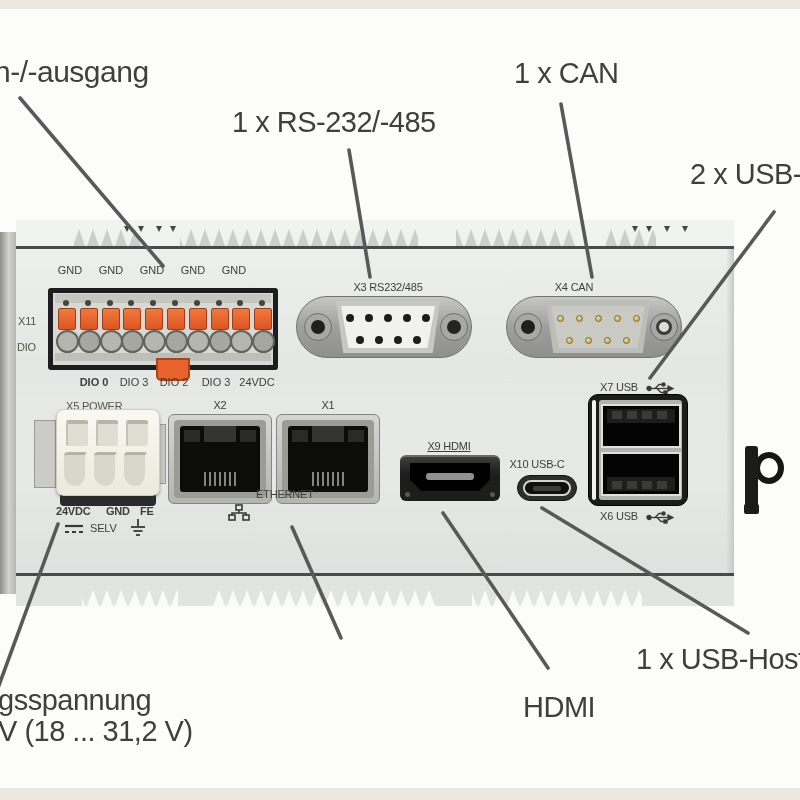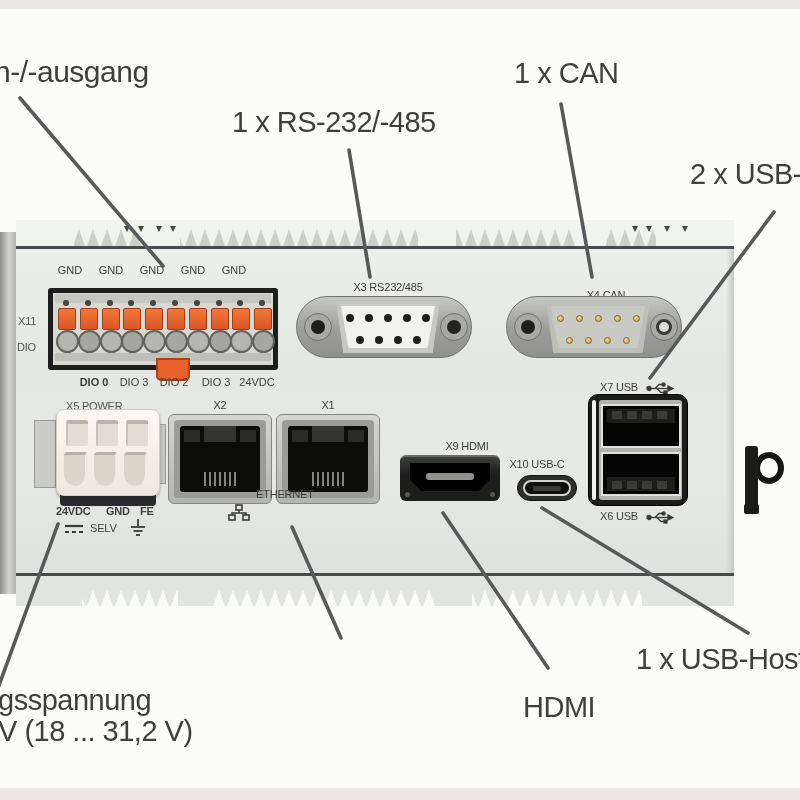--- a/index.html
+++ b/index.html
@@ -161,21 +161,21 @@
       <div class="db9-dot" style="left: 29px; top: 13px; width: 8px; height: 8px; background: rgb(29, 29, 27); border: none; box-sizing: border-box;"></div>
       <div class="db9-dot" style="left: 48px; top: 13px; width: 8px; height: 8px; background: rgb(29, 29, 27); border: none; box-sizing: border-box;"></div>
       <div class="db9-dot" style="left: 67px; top: 13px; width: 8px; height: 8px; background: rgb(29, 29, 27); border: none; box-sizing: border-box;"></div>
       <div class="db9-dot" style="left: 86px; top: 13px; width: 8px; height: 8px; background: rgb(29, 29, 27); border: none; box-sizing: border-box;"></div>
       <div class="db9-dot" style="left: 19.5px; top: 35px; width: 8px; height: 8px; background: rgb(29, 29, 27); border: none; box-sizing: border-box;"></div>
       <div class="db9-dot" style="left: 38.5px; top: 35px; width: 8px; height: 8px; background: rgb(29, 29, 27); border: none; box-sizing: border-box;"></div>
       <div class="db9-dot" style="left: 57.5px; top: 35px; width: 8px; height: 8px; background: rgb(29, 29, 27); border: none; box-sizing: border-box;"></div>
       <div class="db9-dot" style="left: 76.5px; top: 35px; width: 8px; height: 8px; background: rgb(29, 29, 27); border: none; box-sizing: border-box;"></div>
     </div>
 
-  <div class="plabel" style="left:548px;top:281px;width:116px;margin-top:8px;">X4 CAN</div>
+  <div class="plabel" style="left:516px;top:281px;width:116px;">X4 CAN</div>
   <div class="abs" style="left:506px;top:296px;width:176px;height:62px;border-radius:31px;border:1px solid #737471;box-sizing:border-box;
               background:linear-gradient(180deg,#c6c7c4,#9fa09d 50%,#8f908d);"></div>
   <div class="abs" style="left:514px;top:313px;width:28px;height:28px;border-radius:50%;background:#a8a9a6;border:1px solid #6f706d;box-sizing:border-box;"></div>
   <div class="abs" style="left:521px;top:320px;width:14px;height:14px;border-radius:50%;background:#1f1f1d;"></div>
   <div class="abs" style="left:650px;top:313px;width:28px;height:28px;border-radius:50%;background:#a8a9a6;border:1px solid #6f706d;box-sizing:border-box;"></div>
   <div class="abs" style="left:656px;top:319px;width:16px;height:16px;border-radius:50%;background:#dddcd8;border:3px solid #3a3a38;box-sizing:border-box;"></div>
   <div class="abs" style="left:546px;top:301px;width:104px;height:52px;background:#bdbeba;clip-path:polygon(0 0,100% 0,93% 100%,7% 100%);"></div>
   <div class="abs" style="left:551px;top:306px;width:94px;height:42px;background:#c9cac4;clip-path:polygon(0 0,100% 0,92% 100%,8% 100%);"></div>
   <div class="abs" style="left:546px;top:301px;width:104px;height:52px;">
       <div class="db9-dot" style="left: 10.5px; top: 13.5px; width: 7px; height: 7px; background: radial-gradient(circle at 35% 35%, rgb(238, 221, 154), rgb(181, 154, 78)); border: 1px solid rgb(126, 107, 48); box-sizing: border-box;"></div>
@@ -255,21 +255,21 @@
   <div class="plabel" style="left:90px;top:522px;">SELV</div>
   <svg class="abs" style="left:130px;top:519px;" width="16" height="17" viewBox="0 0 16 17">
     <g stroke="#3a3a38" stroke-width="1.8" fill="none">
       <line x1="8" y1="0" x2="8" y2="7"></line>
       <line x1="1" y1="8" x2="15" y2="8"></line>
       <line x1="3.5" y1="12" x2="12.5" y2="12"></line>
       <line x1="6" y1="16" x2="10" y2="16"></line>
     </g>
   </svg>
 
-  <div class="plabel" style="left:432px;top:440px;width:70px;">X9  HDMI</div>
+  <div class="plabel" style="left:414px;top:440px;width:70px;text-decoration:underline;">X9  HDMI</div>
   <div class="abs" style="left:400px;top:455px;width:100px;height:46px;border-radius:6px;background:linear-gradient(180deg,#3d3d3b,#1d1d1b 40%);border-top:2px solid #6a6a66;box-sizing:border-box;"></div>
   <div class="abs" style="left:410px;top:463px;width:80px;height:28px;background:#000;clip-path:polygon(0 0,100% 0,100% 60%,86% 100%,14% 100%,0 60%);"></div>
   <div class="abs" style="left:426px;top:473px;width:48px;height:7px;background:#90908c;border-radius:3px;"></div>
   <div class="abs" style="left:405px;top:492px;width:5px;height:5px;border-radius:50%;background:#585854;"></div>
   <div class="abs" style="left:490px;top:492px;width:5px;height:5px;border-radius:50%;background:#585854;"></div>
 
   <div class="plabel" style="left:505px;top:458px;width:64px;">X10  USB-C</div>
   <div class="abs" style="left:517px;top:475px;width:60px;height:26px;border-radius:13px;background:#2e2e2c;border:1px solid #151513;box-sizing:border-box;"></div>
   <div class="abs" style="left:523px;top:480px;width:48px;height:16px;border-radius:8px;background:#0f0f0d;border:2px solid #d2d2ce;box-sizing:border-box;"></div>
   <div class="abs" style="left:533px;top:486px;width:28px;height:5px;border-radius:2px;background:#3c3c3a;"></div>

